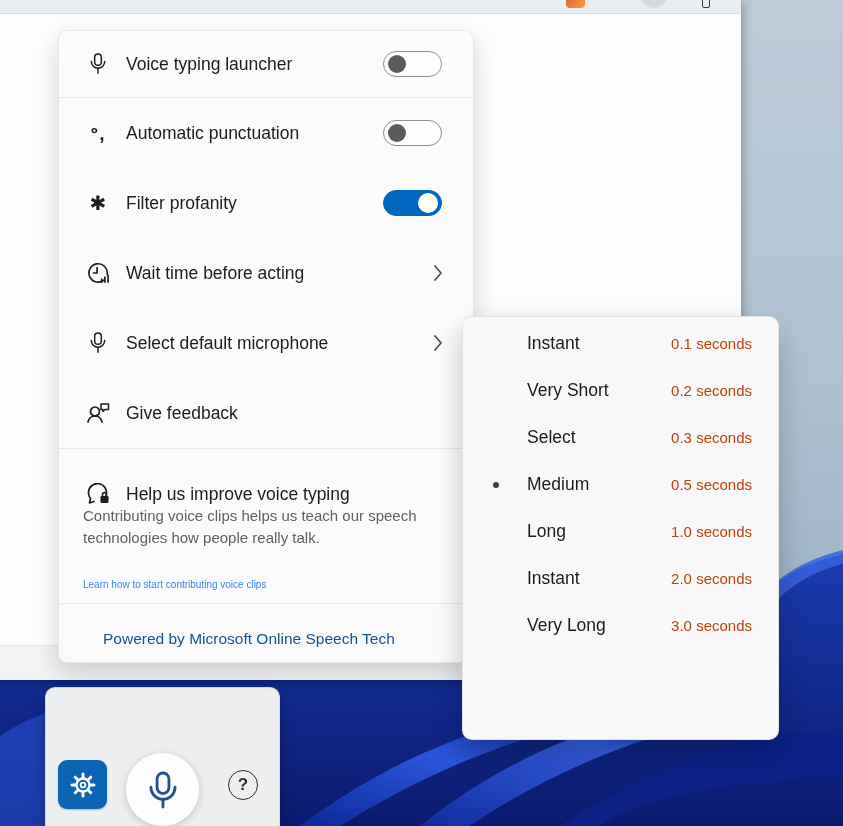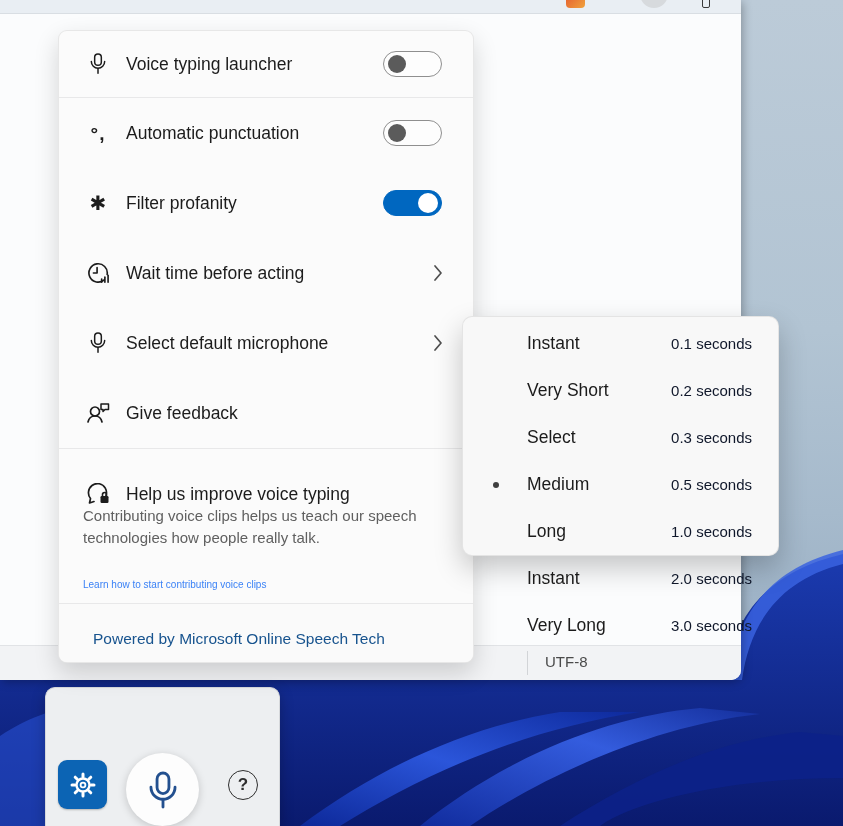--- a/index.html
+++ b/index.html
@@ -66,33 +66,33 @@
     border-radius:50%; background:#5b5b5b; }
   .toggle.on { background:#0067c0; border:1px solid #0067c0; }
   .toggle.on .knob { position:absolute; right:3px; top:2px; width:20px; height:20px;
     border-radius:50%; background:#ffffff; }
 
   .chevron { margin-right:28px; flex:0 0 12px; display:flex; }
 
   .section-title { height:56px;align-items:flex-end; }
   .link { display:block; padding:14px 24px 0 24px; font-size:10px; color:#3b82f6;
     cursor:pointer; text-decoration:none; }
-  .footer { height:70px; display:flex; align-items:center; padding-left:34px; background:#fafafa; }
+  .footer { height:70px; display:flex; align-items:center; padding-left:44px; background:#fafafa; }
   .footer a { font-size:15.5px; color:#17538e; text-decoration:none; cursor:pointer; }
 
   
-  .submenu { position:absolute; left:462px; top:316px; width:317px; height:240px;
+  .submenu { position:absolute; left:462px; top:316px; width:317px; height:424px;
     background:#f8f8f8; border:1px solid rgba(0,0,0,.08); border-radius:10px;
     box-shadow:0 12px 28px rgba(0,0,0,.22); padding-top:3px; }
   .submenu-item { position:relative; height:47px; display:flex; align-items:center; cursor:pointer; }
   .submenu-item .bullet { position:absolute; left:30px; width:6px; height:6px; border-radius:50%;
     background:#3f3f3f; display:none; }
   .submenu-item.selected .bullet { display:block; }
   .submenu-item .sm-label { margin-left:64px; font-size:17.5px; color:#1b1b1b; flex:1; }
-  .submenu-item .sm-value { margin-right:26px; font-size:15px; color:#0f172a; }
+  .submenu-item .sm-value { margin-right:26px; font-size:15px; color:#c2410c; }
 </style>
 </head>
 <body>
 
 <div class="stage">
 
   <div class="wallpaper">
     <svg class="bloom" viewBox="0 0 843 300">
       <defs>
         <linearGradient id="navy" x1="0" y1="0" x2="0" y2="1">

